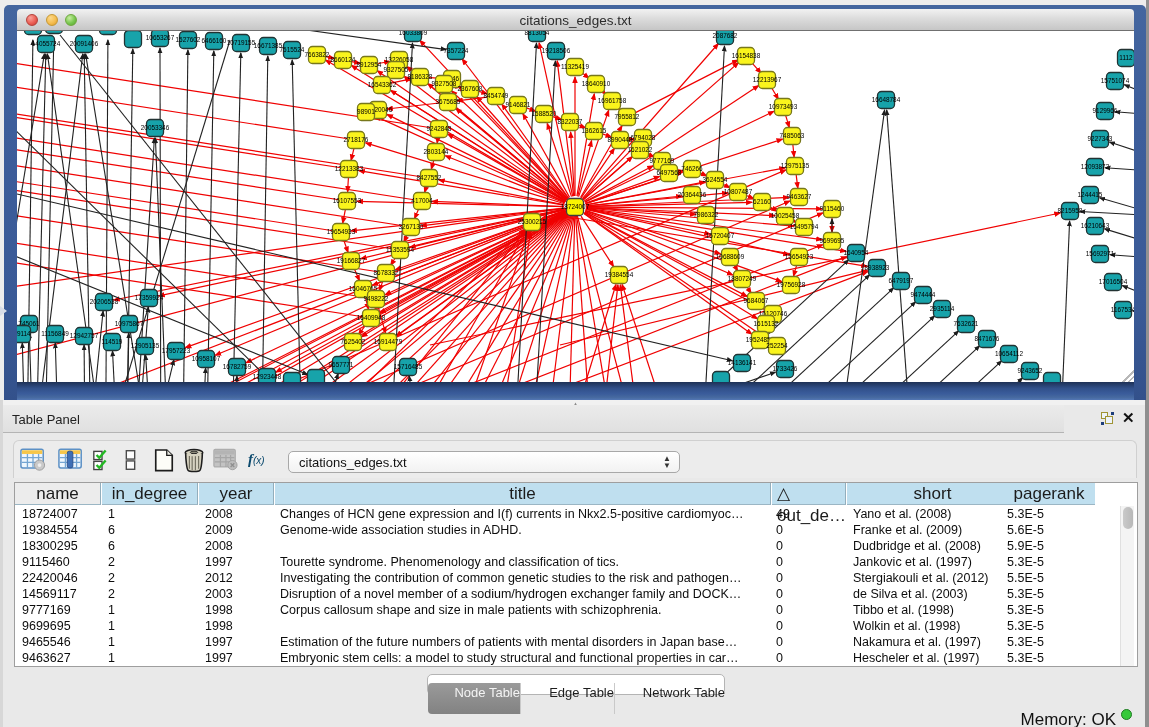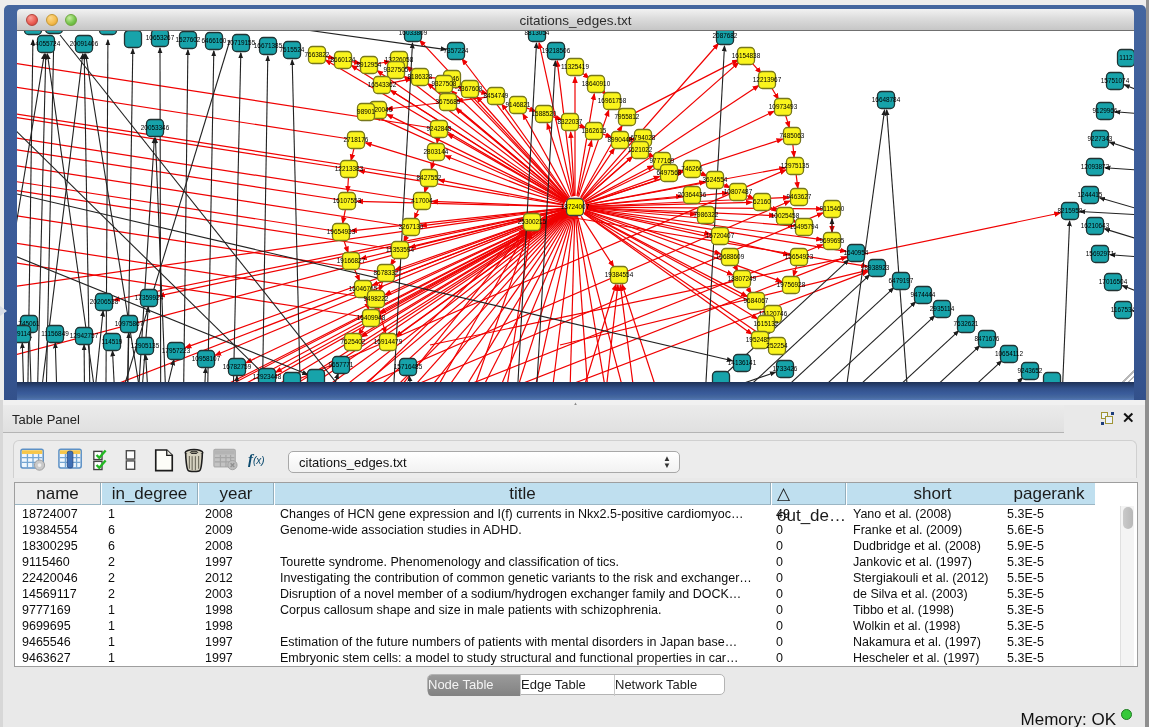--- a/index.html
+++ b/index.html
@@ -35,21 +35,21 @@
 .th{position:absolute;top:0;height:22px;font-size:17px;color:#1b1b1b;text-align:center;line-height:22px;border-right:1px solid #93aebc;border-bottom:1px solid #9bb6c4;background:#bfdfef}
 #tbody{position:absolute;left:0;top:23px;width:1122px;height:161px;font-size:12.5px;color:#0d0d0d}
 .tr{position:relative;height:16px;line-height:16px;white-space:nowrap}
 .c{position:absolute;top:0;height:16px;overflow:hidden}
 .c0{left:7px;width:78px}.c1{left:93px;width:88px}.c2{left:190px;width:67px}
 .c3{left:265px;width:488px}.c4{left:761px;width:68px}.c5{left:838px;width:146px}
 .c6{left:992px;width:84px}
 #vsb{position:absolute;left:1105px;top:23px;width:14px;height:160px;background:#f4f4f4;border-left:1px solid #e0e0e0}
 #vsb .thumb{position:absolute;left:1.5px;top:1px;width:10px;height:22px;background:linear-gradient(90deg,#cacaca,#b8b8b8);border-radius:5px}
 #seg{position:absolute;left:427px;top:274px;width:298px;height:21px;border:1px solid #b4b4b4;border-radius:5px;background:#fff;font-size:13px}
-.sg{position:absolute;top:0;height:21px;line-height:19px;text-align:left;color:#1d1d1d}
+.sg{position:absolute;top:8px;height:31px;line-height:19px;text-align:right;color:#1d1d1d}
 #sg1{left:0;width:92px;background:linear-gradient(#9a9a9a,#828282);color:#f4f4f4;border-radius:4px 0 0 4px}
 #sg2{left:92px;width:94px;border-left:1px solid #c9c9c9}
 #sg3{left:186px;width:111px;border-left:1px solid #c9c9c9}
 #statustxt{position:absolute;right:33px;top:310px;font-size:17px;color:#111}
 #memdot{position:absolute;left:1121px;top:309px;width:11px;height:11px;border-radius:6px;background:#36c93a;border:1px solid #1f7a22}
 #paneledge{position:absolute;left:1145px;top:400px;width:4px;height:327px;background:#8f8f8f}
 #panelleft{position:absolute;left:0;top:400px;width:3px;height:327px;background:#d7d7d7}
 </style></head><body>
 <div id="top"></div>
 <div id="frame"></div>
@@ -706,21 +706,21 @@
           <span class="c c2">1997</span>
           <span class="c c3">Tourette syndrome. Phenomenology and classification of tics.</span>
           <span class="c c4">0</span>
           <span class="c c5">Jankovic et al. (1997)</span>
           <span class="c c6">5.3E-5</span>
         </div>
         <div class="tr">
           <span class="c c0">22420046</span>
           <span class="c c1">2</span>
           <span class="c c2">2012</span>
-          <span class="c c3">Investigating the contribution of common genetic variants to the risk and exchanger…</span>
+          <span class="c c3">Investigating the contribution of common genetic studies to the risk and pathogen…</span>
           <span class="c c4">0</span>
           <span class="c c5">Stergiakouli et al. (2012)</span>
           <span class="c c6">5.5E-5</span>
         </div>
         <div class="tr">
           <span class="c c0">14569117</span>
           <span class="c c1">2</span>
           <span class="c c2">2003</span>
           <span class="c c3">Disruption of a novel member of a sodium/hydrogen exchanger family and DOCK…</span>
           <span class="c c4">0</span>

